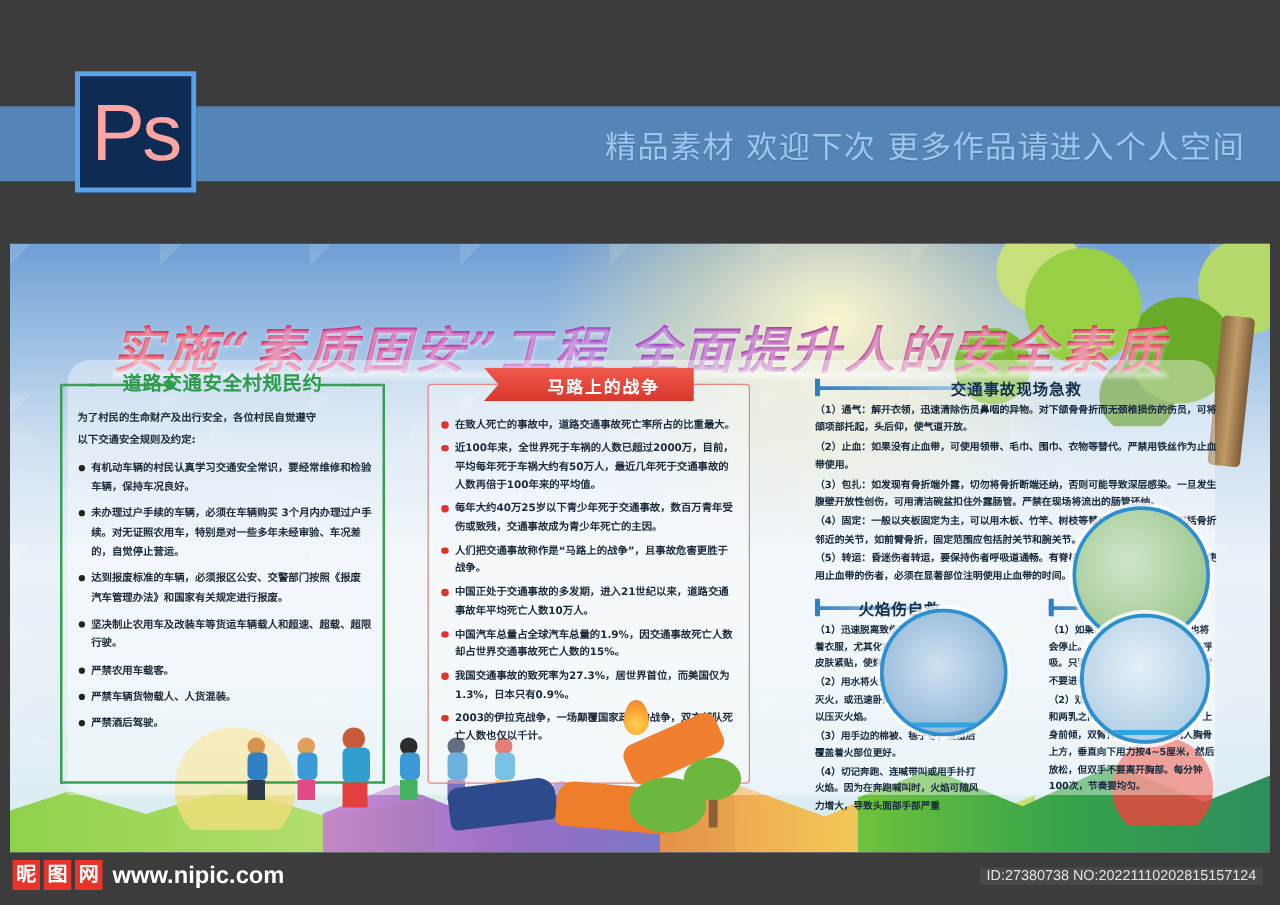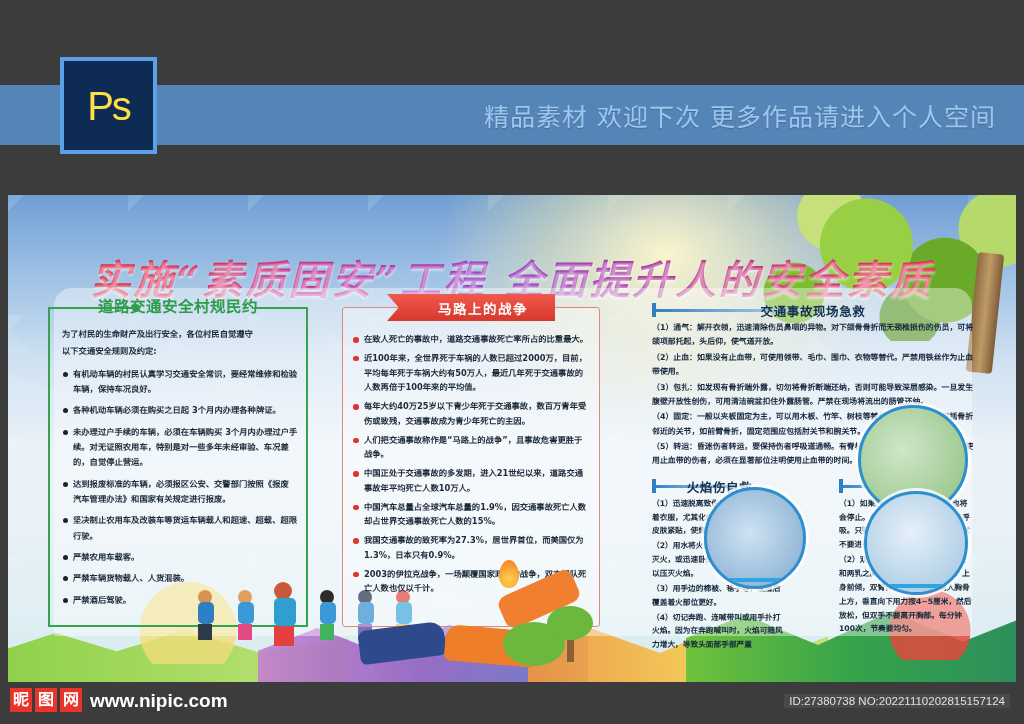--- a/index.html
+++ b/index.html
@@ -10,21 +10,21 @@
 
   
   .topband{position:absolute;left:0;top:85px;width:1024px;height:60px;background:#5584b6;}
   .topband-text{position:absolute;left:0;top:0;width:1024px;height:60px;
       display:flex;align-items:center;justify-content:flex-end;padding-right:28px;
       box-sizing:border-box;color:#9cc6ef;font-size:25px;letter-spacing:1px;
       text-shadow:0 1px 1px rgba(0,0,0,.18);}
   .pslogo{position:absolute;left:60px;top:57px;width:97px;height:97px;
       background:#0d2b53;border:4px solid #5aa1e8;box-sizing:border-box;
       display:flex;align-items:center;justify-content:center;}
-  .pslogo span{color:#fde047;font-size:40px;font-weight:400;letter-spacing:-2px;
+  .pslogo span{color:#fca5a5;font-size:64px;font-weight:400;letter-spacing:-2px;
       font-family:"Liberation Sans",sans-serif;line-height:1;}
 
   
   .poster{position:absolute;left:8px;top:195px;width:1008px;height:487px;overflow:hidden;
      background:linear-gradient(180deg,#6f9ed4 0%,#9dc0e4 16%,#cfe1f1 34%,#eaf2f8 52%,#e7f1f6 70%,#dfeef4 86%,#d8ecef 100%);}
   
   .facets{position:absolute;inset:0;opacity:.5;
      background:
        linear-gradient(135deg,rgba(255,255,255,.26) 0 12px,transparent 12px 60px),
        linear-gradient(45deg,rgba(255,255,255,.18) 0 18px,transparent 18px 80px),
@@ -51,21 +51,21 @@
   .trunk-tr{position:absolute;right:18px;top:58px;width:26px;height:120px;
      background:linear-gradient(90deg,#8d6a42,#c09a66,#7d5c38);border-radius:4px;transform:rotate(6deg);}
 
   
   .title{position:absolute;left:0;top:26px;width:1008px;text-align:center;
      font-family:"DejaVu Serif","Liberation Serif",serif;font-weight:700;font-size:40px;
      letter-spacing:3px;font-style:italic;
      background:linear-gradient(90deg,#e01f1f 0%,#d81c4a 16%,#b52097 34%,#8e2fc0 48%,
         #a2279c 62%,#cf1f5c 78%,#e51e1e 100%);
      -webkit-background-clip:text;background-clip:text;color:transparent;
-     text-shadow:0 2px 3px rgba(255,255,255,.55);}
+     text-shadow:0 2px 3px rgba(255,255,255,.55);text-decoration:underline;}
 
   
   .land{position:absolute;left:0;bottom:0;width:1008px;height:96px;}
   .land .hill{position:absolute;bottom:0;}
   .h1{left:0;width:340px;height:70px;background:linear-gradient(90deg,#8fd24a,#bfe27a);
       clip-path:polygon(0 100%,0 52%,14% 30%,32% 56%,52% 26%,74% 58%,100% 38%,100% 100%);}
   .h2{left:250px;width:330px;height:82px;background:linear-gradient(90deg,#c57fd0,#8f5fc0,#5f73c8);
       clip-path:polygon(0 100%,0 62%,18% 34%,38% 66%,58% 30%,80% 62%,100% 44%,100% 100%);opacity:.9;}
   .h3{left:520px;width:300px;height:76px;background:linear-gradient(90deg,#f0933f,#f4c24a,#bfe06a);
       clip-path:polygon(0 100%,0 56%,20% 28%,44% 62%,66% 24%,88% 58%,100% 40%,100% 100%);opacity:.92;}
@@ -210,21 +210,20 @@
       <div class="gf-dot"></div>
       <div class="gf-stem-r"></div>
       <div class="panelL-title">道路交通安全村规民约</div>
       <div class="panelL-body">
         <div class="panelL-lead">
           <div>为了村民的生命财产及出行安全，各位村民自觉遵守</div>
           <div>以下交通安全规则及约定:</div>
         </div>
         <ul class="rule-list">
           <li>有机动车辆的村民认真学习交通安全常识，要经常维修和检验车辆，保持车况良好。</li>
-          <li>各种机动车辆必须在购买之日起 3个月内办理各种牌证。</li>
           <li>未办理过户手续的车辆，必须在车辆购买 3个月内办理过户手续。对无证照农用车，特别是对一些多年未经审验、车况差的，自觉停止营运。</li>
           <li>达到报废标准的车辆，必须报区公安、交警部门按照《报废 汽车管理办法》和国家有关规定进行报废。</li>
           <li>坚决制止农用车及改装车等货运车辆载人和超速、超载、超限行驶。</li>
           <li>严禁农用车载客。</li>
           <li>严禁车辆货物载人、人货混装。</li>
           <li>严禁酒后驾驶。</li>
         </ul>
       </div>
     </div>
 

